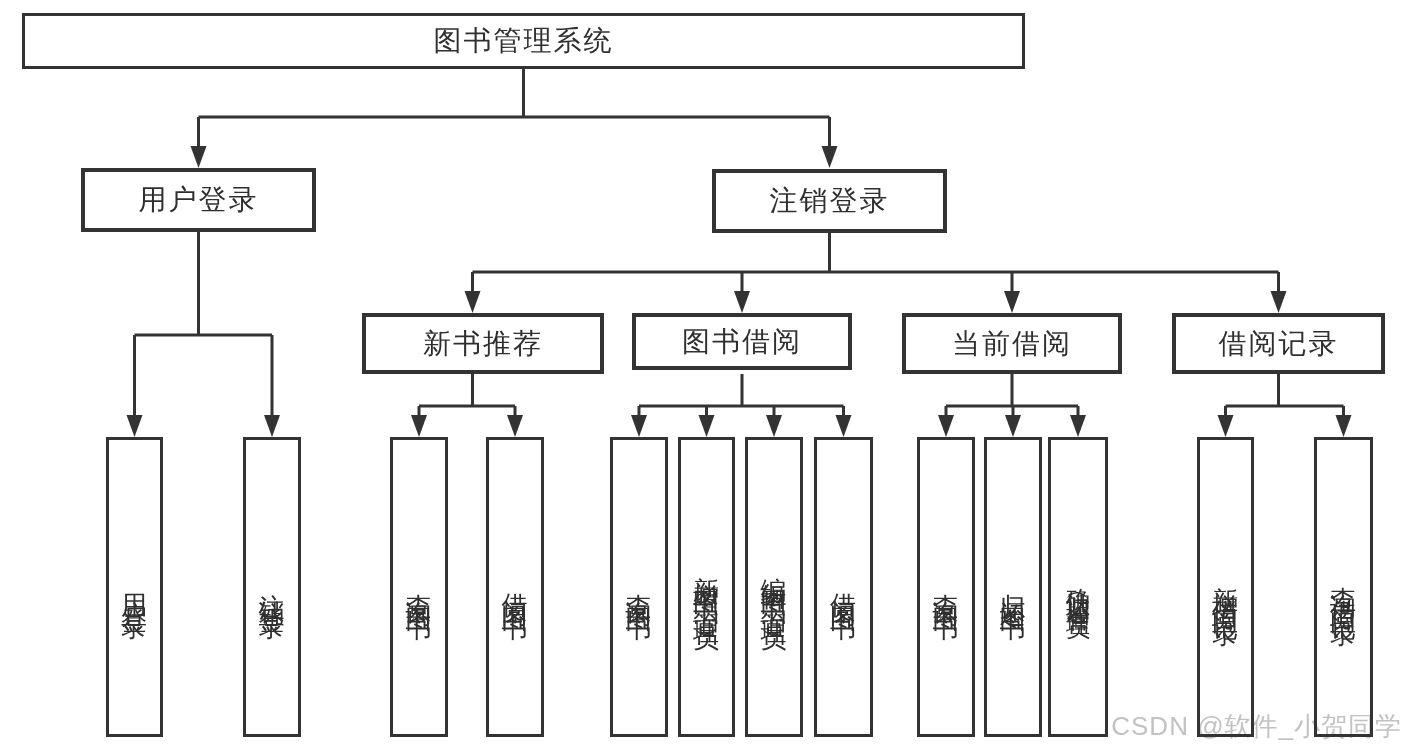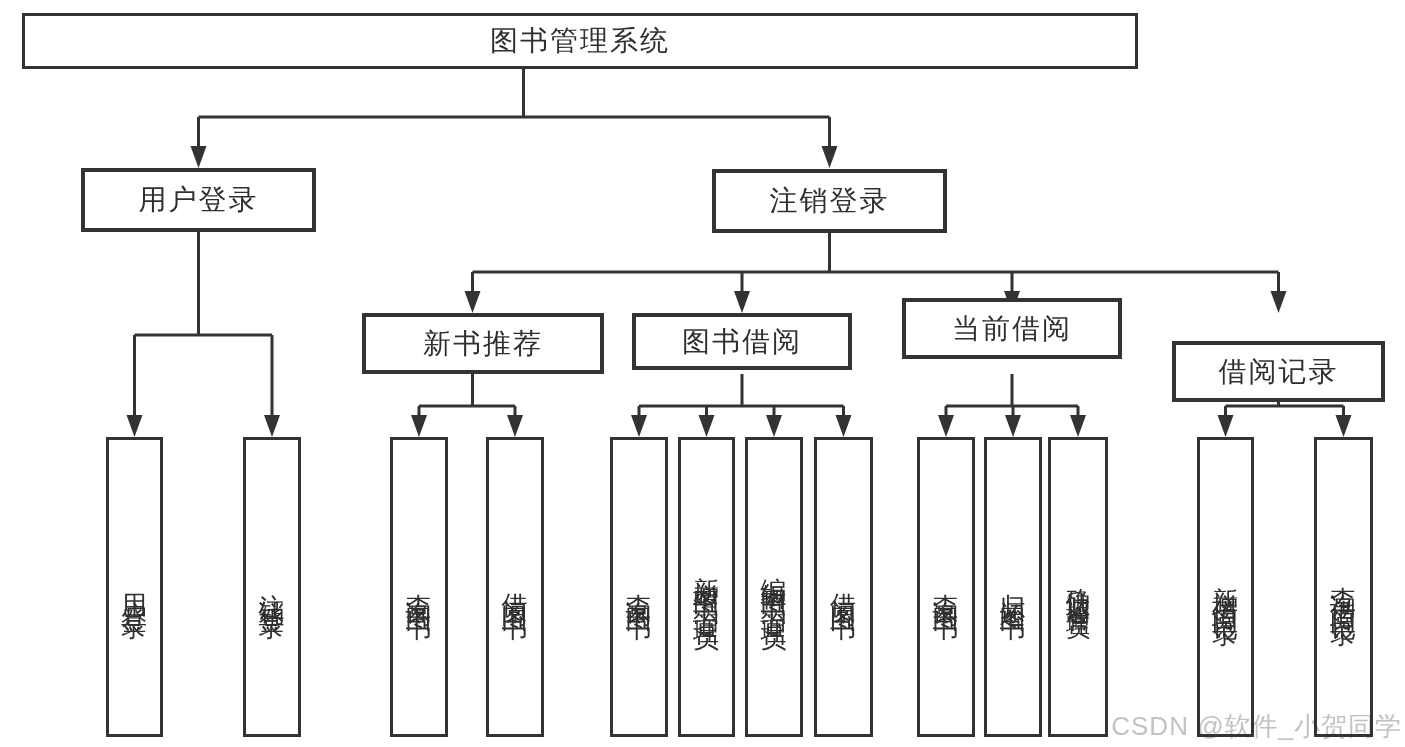--- a/index.html
+++ b/index.html
@@ -105,41 +105,41 @@
     <path class="cline" d="M1012 374 V406 M946 406 H1078 M946 406 V416 M1013 406 V416 M1078 406 V416"></path>
     <polygon class="ahead" points="938,415 954,415 946,437"></polygon>
     <polygon class="ahead" points="1005,415 1021,415 1013,437"></polygon>
     <polygon class="ahead" points="1070,415 1086,415 1078,437"></polygon>
 
     <path class="cline" d="M1278.5 374 V406 M1225.5 406 H1343.5 M1225.5 406 V416 M1343.5 406 V416"></path>
     <polygon class="ahead" points="1217.5,415 1233.5,415 1225.5,437"></polygon>
     <polygon class="ahead" points="1335.5,415 1351.5,415 1343.5,437"></polygon>
   </svg>
 
-  <div class="hbox" style="left:22px; top:13px; width:1116px; height:56px;">
+  <div class="hbox" style="left:22px; top:13px; width:1003px; height:56px;">
     <span>图书管理系统</span>
   </div>
 
   <div class="hbox lvl" style="left:81px; top:168px; width:235px; height:64px;">
     <span>用户登录</span>
   </div>
   <div class="hbox lvl" style="left:712px; top:169px; width:235px; height:64px;">
     <span>注销登录</span>
   </div>
 
   <div class="hbox lvl" style="left:362px; top:313px; width:242px; height:61px;">
     <span>新书推荐</span>
   </div>
   <div class="hbox lvl" style="left:632px; top:313px; width:220px; height:57px;">
     <span>图书借阅</span>
   </div>
-  <div class="hbox lvl" style="left:902px; top:298px; width:220px; height:61px;">
+  <div class="hbox lvl" style="left:902px; top:313px; width:220px; height:61px;">
     <span>当前借阅</span>
   </div>
-  <div class="hbox lvl" style="left:1172px; top:313px; width:213px; height:61px;margin-top:28px;">
+  <div class="hbox lvl" style="left:1172px; top:313px; width:213px; height:61px;">
     <span>借阅记录</span>
   </div>
 
   <div class="vbox" style="left:106px; width:57px;">
     <span class="vlabel">用户登录</span>
   </div>
   <div class="vbox" style="left:243px; width:58px;">
     <span class="vlabel">注销登录</span>
   </div>
 

